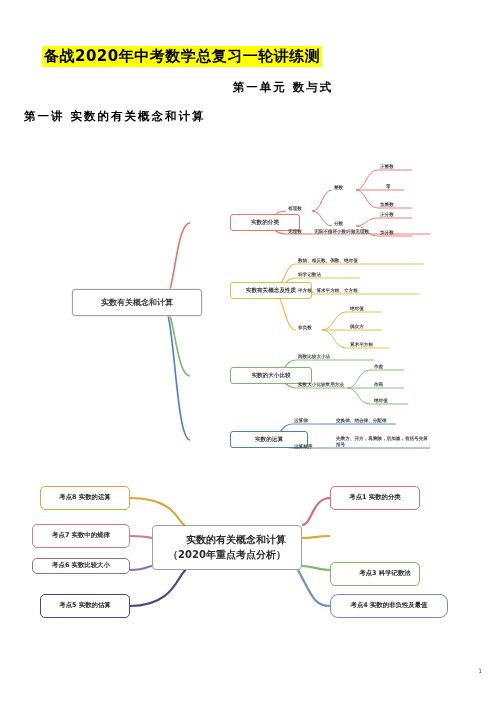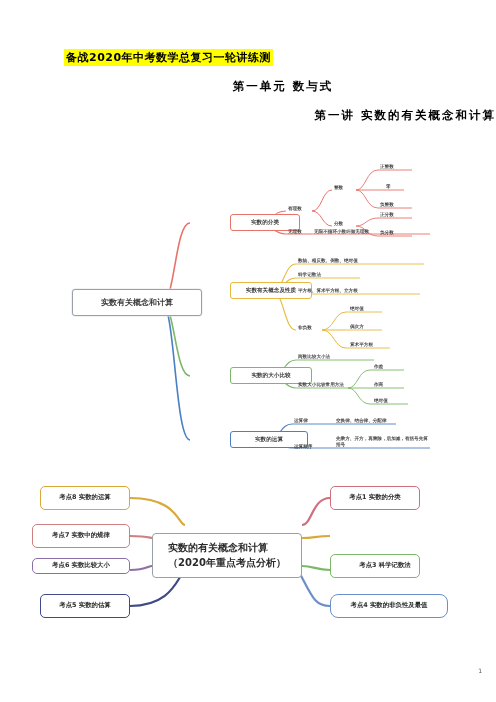--- a/index.html
+++ b/index.html
@@ -6,31 +6,31 @@
   body{
     width:496px;height:702px;background:#ffffff;
     font-family:"DejaVu Sans","Liberation Sans",sans-serif;
     position:relative;overflow:hidden;
   }
   .page{position:relative;width:496px;height:702px;}
 
   
   .hdr-wrap{padding-top:46px;}
   .title-main{
-    margin-left:64px;display:inline-block;
+    margin-left:42px;display:inline-block;
     background:#ffff00;color:#000;
-    font-weight:bold;font-size:11px;letter-spacing:.5px;
+    font-weight:bold;font-size:15px;letter-spacing:.5px;
     padding:1px 2px;white-space:nowrap;
   }
   .title-unit{
     text-align:center;margin-top:13px;margin-left:70px;
     font-weight:bold;font-size:11.5px;color:#000;letter-spacing:2px;
   }
   .title-lesson{
-    text-align:right;margin-top:14px;margin-left:24px;
+    text-align:left;margin-top:14px;margin-left:24px;
     font-weight:bold;font-size:11.5px;color:#000;letter-spacing:2px;
   }
 
   
   .map1{position:absolute;left:0;top:148px;width:496px;height:330px;}
   .map1 svg{position:absolute;left:0;top:0;}
   .node{
     position:absolute;box-sizing:border-box;
     font-size:5.4px;font-weight:bold;color:#3a3a3a;
     display:flex;align-items:center;justify-content:center;
@@ -49,27 +49,27 @@
   }
   .leaf.wrap{white-space:normal;width:96px;}
 
   
   .map2{position:absolute;left:0;top:478px;width:496px;height:180px;}
   .map2 svg{position:absolute;left:0;top:0;}
   .pill{
     position:absolute;box-sizing:border-box;
     border-radius:5px;background:#fff;border:1.2px solid #999;
     display:flex;align-items:center;justify-content:center;
-    text-align:left;font-weight:bold;font-size:6.4px;color:#2b2b2b;
+    text-align:right;font-weight:bold;font-size:6.4px;color:#2b2b2b;
     line-height:1.45;white-space:nowrap;
   }
   .center2{
     left:152px;top:47px;width:150px;height:45px;
     border:1.3px solid #9aa0a6;border-radius:4px;
-    font-size:10px;color:#2b2b2b;white-space:normal;margin-top:8px;
+    font-size:10px;color:#2b2b2b;white-space:normal;
   }
   .pagenum{
     position:absolute;right:14px;bottom:28px;
     font-size:6px;color:#555;
   }
 </style>
 </head>
 <body>
 
 <div class="page">
@@ -199,18 +199,18 @@
         <span>（2020年重点考点分析）</span>
       </span>
     </div>
 
     <div class="pill" style="left:40px;top:8px;width:90px;height:24px;border-color:#d8a93a;">考点8  实数的运算</div>
     <div class="pill" style="left:32px;top:46px;width:98px;height:24px;border-color:#cf7f80;">考点7  实数中的规律</div>
     <div class="pill" style="left:32px;top:80px;width:98px;height:16px;border-color:#8c6fa8;">考点6  实数比较大小</div>
     <div class="pill" style="left:40px;top:116px;width:90px;height:24px;border-color:#3f4a86;">考点5  实数的估算</div>
 
     <div class="pill" style="left:330px;top:8px;width:90px;height:24px;border-color:#cf6f7e;">考点1  实数的分类</div>
-    <div class="pill" style="left:330px;top:76px;width:90px;height:24px;border-color:#7cb867;padding-left:20px;">考点3  科学记数法</div>
+    <div class="pill" style="left:330px;top:84px;width:90px;height:24px;border-color:#7cb867;padding-left:20px;">考点3  科学记数法</div>
     <div class="pill" style="left:330px;top:116px;width:118px;height:24px;border-color:#6b8fc9;border-radius:8px;">考点4  实数的非负性及最值</div>
   </div>
 
   <div class="pagenum">1</div>
 </div>
 
 </body></html>

